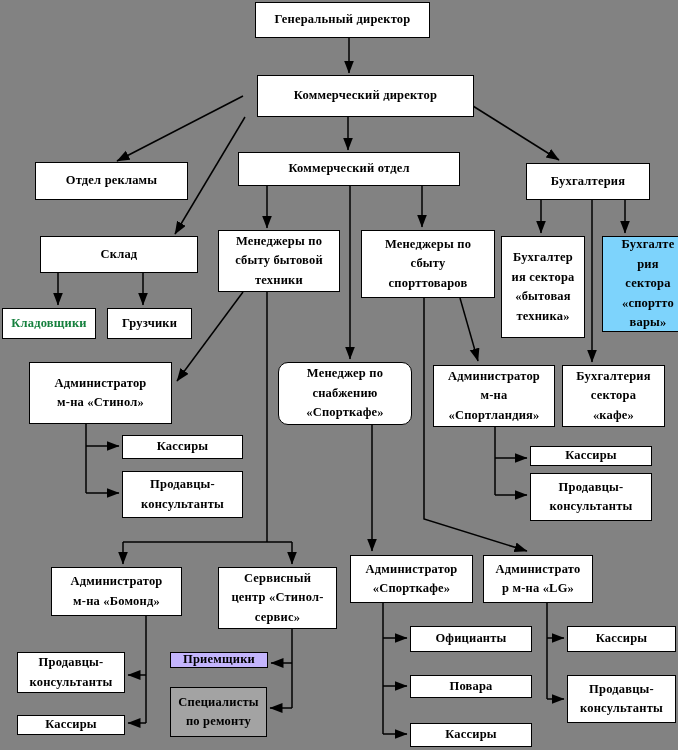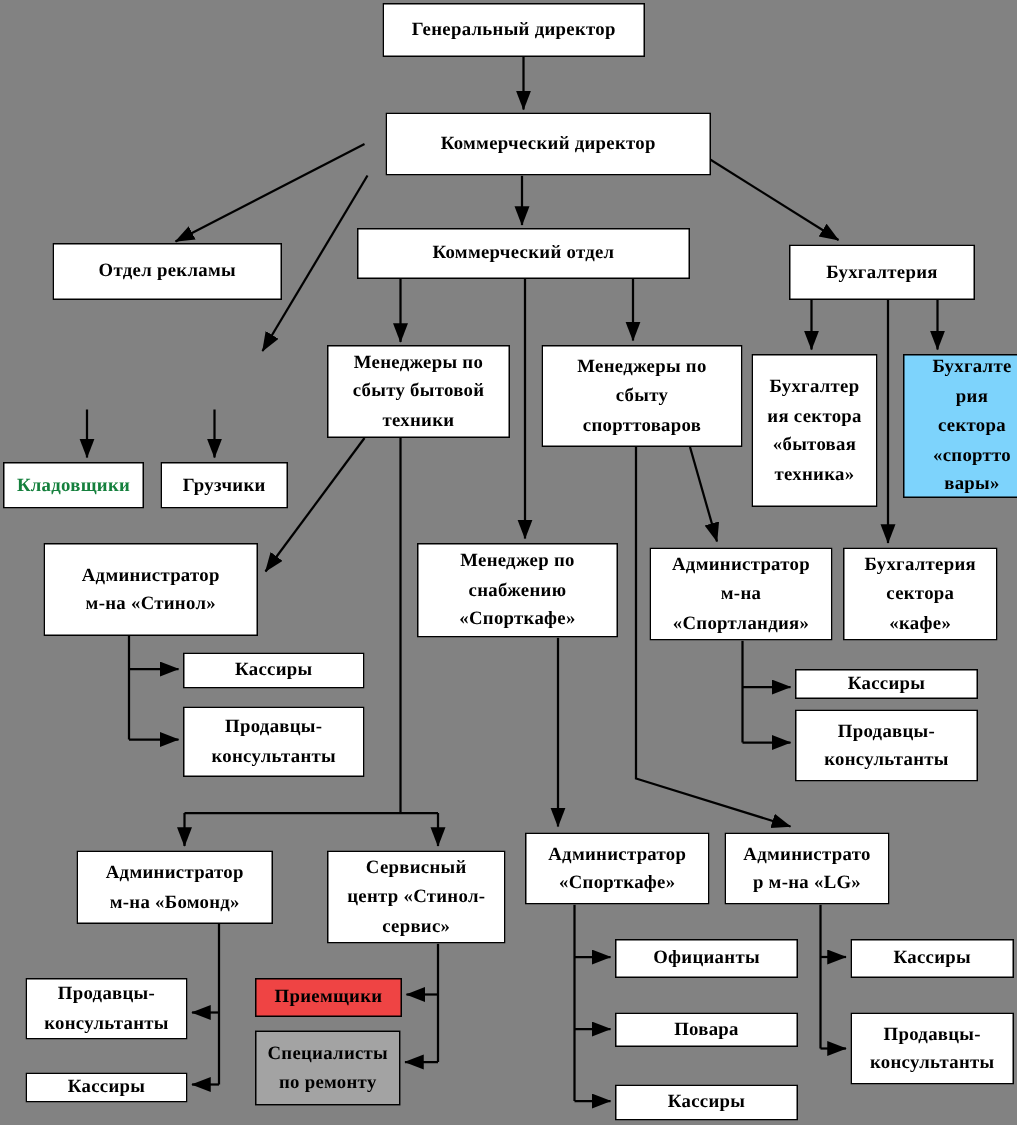--- a/index.html
+++ b/index.html
@@ -96,20 +96,23 @@
     </div>
     <div class="node" style="left: 35px; top: 162px; width: 153px; height: 38px; background: rgb(255, 255, 255); border-color: rgb(0, 0, 0);">
       <span style="color: rgb(0, 0, 0);">Отдел рекламы</span>
     </div>
     <div class="node" style="left: 238px; top: 152px; width: 222px; height: 34px; background: rgb(255, 255, 255); border-color: rgb(0, 0, 0);">
       <span style="color: rgb(0, 0, 0);">Коммерческий отдел</span>
     </div>
     <div class="node" style="left: 526px; top: 163px; width: 124px; height: 37px; background: rgb(255, 255, 255); border-color: rgb(0, 0, 0);">
       <span style="color: rgb(0, 0, 0);">Бухгалтерия</span>
     </div>
+    <div class="node" style="left: 40px; top: 236px; width: 158px; height: 37px; background: rgb(255, 255, 255); border-color: rgb(0, 0, 0);">
+      <span style="color: rgb(0, 0, 0);">Склад</span>
+    </div>
     <div class="node" style="left: 218px; top: 230px; width: 122px; height: 62px; background: rgb(255, 255, 255); border-color: rgb(0, 0, 0);">
       <span style="color: rgb(0, 0, 0);">Менеджеры по
 сбыту бытовой
 техники</span>
     </div>
     <div class="node" style="left: 361px; top: 230px; width: 134px; height: 68px; background: rgb(255, 255, 255); border-color: rgb(0, 0, 0);">
       <span style="color: rgb(0, 0, 0);">Менеджеры по
 сбыту
 спорттоваров</span>
     </div>
@@ -129,21 +132,21 @@
     <div class="node" style="left: 2px; top: 308px; width: 94px; height: 31px; background: rgb(255, 255, 255); border-color: rgb(0, 0, 0);">
       <span style="color: #15803d;">Кладовщики</span>
     </div>
     <div class="node" style="left: 107px; top: 308px; width: 85px; height: 31px; background: rgb(255, 255, 255); border-color: rgb(0, 0, 0);">
       <span style="color: rgb(0, 0, 0);">Грузчики</span>
     </div>
     <div class="node" style="left: 29px; top: 362px; width: 143px; height: 62px; background: rgb(255, 255, 255); border-color: rgb(0, 0, 0);">
       <span style="color: rgb(0, 0, 0);">Администратор
 м-на «Стинол»</span>
     </div>
-    <div class="node" style="left: 278px; top: 362px; width: 134px; height: 63px; background: rgb(255, 255, 255); border-color: rgb(0, 0, 0);">
+    <div class="node" style="left: 278px; top: 362px; width: 134px; height: 63px; background: rgb(255, 255, 255); border-color: rgb(0, 0, 0); border-radius: 10px;">
       <span style="color: rgb(0, 0, 0);">Менеджер по
 снабжению
 «Спорткафе»</span>
     </div>
     <div class="node" style="left: 433px; top: 365px; width: 122px; height: 62px; background: rgb(255, 255, 255); border-color: rgb(0, 0, 0);">
       <span style="color: rgb(0, 0, 0);">Администратор
 м-на
 «Спортландия»</span>
     </div>
     <div class="node" style="left: 562px; top: 365px; width: 103px; height: 62px; background: rgb(255, 255, 255); border-color: rgb(0, 0, 0);">
@@ -182,21 +185,21 @@
       <span style="color: rgb(0, 0, 0);">Администрато
 р м-на «LG»</span>
     </div>
     <div class="node" style="left: 17px; top: 652px; width: 108px; height: 41px; background: rgb(255, 255, 255); border-color: rgb(0, 0, 0);">
       <span style="color: rgb(0, 0, 0);">Продавцы-
 консультанты</span>
     </div>
     <div class="node" style="left: 17px; top: 715px; width: 108px; height: 20px; background: rgb(255, 255, 255); border-color: rgb(0, 0, 0);">
       <span style="color: rgb(0, 0, 0);">Кассиры</span>
     </div>
-    <div class="node" style="left: 170px; top: 652px; width: 98px; height: 26px; background: #ef4444; border-color: rgb(0, 0, 0);">
+    <div class="node" style="left: 170px; top: 652px; width: 98px; height: 16px; background: #c4b5fd; border-color: rgb(0, 0, 0);">
       <span style="color: rgb(0, 0, 0);">Приемщики</span>
     </div>
     <div class="node" style="left: 170px; top: 687px; width: 97px; height: 50px; background: #a3a3a3; border-color: rgb(0, 0, 0);">
       <span style="color: rgb(0, 0, 0);">Специалисты
 по ремонту</span>
     </div>
     <div class="node" style="left: 410px; top: 626px; width: 122px; height: 26px; background: rgb(255, 255, 255); border-color: rgb(0, 0, 0);">
       <span style="color: rgb(0, 0, 0);">Официанты</span>
     </div>
     <div class="node" style="left: 410px; top: 675px; width: 122px; height: 23px; background: rgb(255, 255, 255); border-color: rgb(0, 0, 0);">

